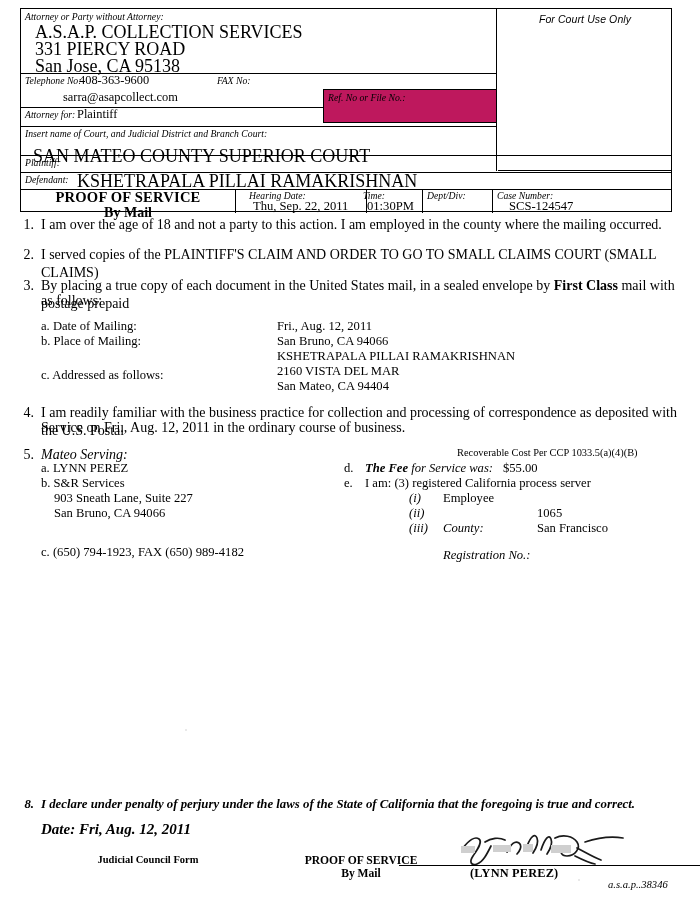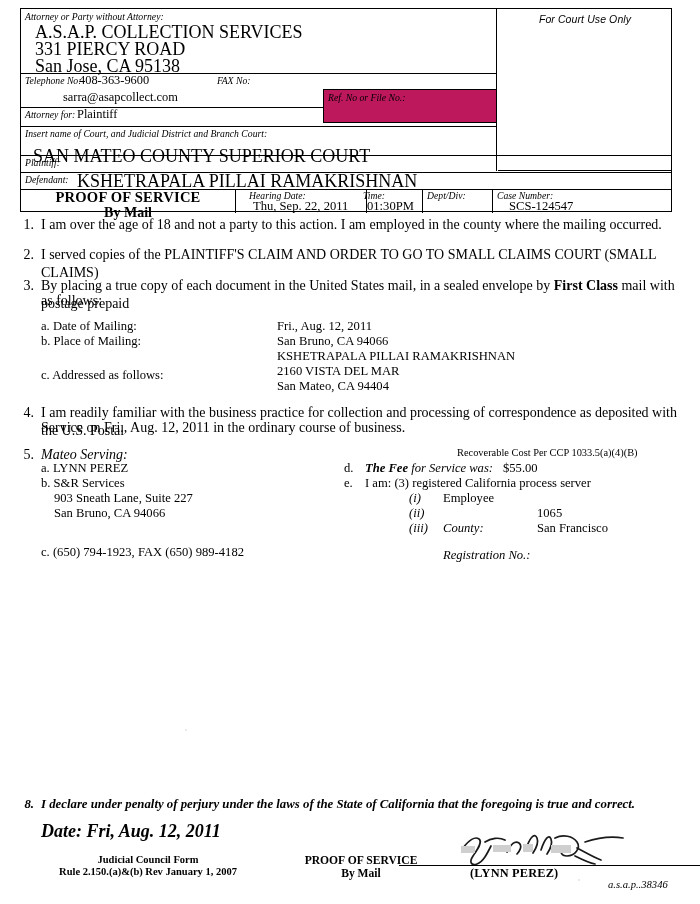--- a/index.html
+++ b/index.html
@@ -330,21 +330,21 @@
   <div class="sub" style="left:537px; top:521px;">San Francisco</div>
 
   <div class="speck" style="left:185px; top:729px; width:2px; height:2px;"></div>
   <div class="speck" style="left:578px; top:879px; width:2px; height:2px;"></div>
 
   <div class="numitem" style="left:14px; top:797px; width:660px; font-size:12.8px;">
     <span class="num" style="font-weight:bold; font-style:italic;">8.</span>
     <span class="txt" style="font-weight:bold; font-style:italic;">I declare under penalty of perjury under the laws of the State of California that the foregoing is true and correct.</span>
   </div>
 
-  <div style="position:absolute; left:41px; top:821px; font-size:18px; font-style:italic; font-weight:bold;">Date: Fri, Aug. 12, 2011</div>
+  <div style="position:absolute; left:41px; top:821px; font-size:15px; font-style:italic; font-weight:bold;">Date: Fri, Aug. 12, 2011</div>
 
   <svg class="sig-svg" width="200" height="46" viewBox="0 0 200 46">
     <g fill="none" stroke="#1a1a1a" stroke-width="1.7" stroke-linecap="round">
       <path d="M8,22 C14,14 20,10 24,13 C28,16 22,24 18,30 C14,36 16,40 22,38 C28,36 32,28 36,20"></path>
       <path d="M30,16 C36,12 44,11 50,14"></path>
       <path d="M52,26 C56,18 60,14 64,17 C68,20 64,26 62,28"></path>
       <path d="M72,20 C76,10 80,7 82,12 C84,17 80,24 78,27"></path>
       <path d="M86,24 C90,12 94,8 96,13 C98,18 94,25 92,28"></path>
       <path d="M100,12 C108,8 118,10 122,16 C126,22 120,30 112,30 C106,30 104,25 108,21"></path>
       <path d="M122,22 C130,26 138,31 146,34"></path>
@@ -358,21 +358,20 @@
       <rect x="96" y="19" width="20" height="8"></rect>
     </g>
   </svg>
 
   <div class="sigline"></div>
   <div class="signame">(LYNN  PEREZ)</div>
   <div class="asapnum">a.s.a.p..38346</div>
 
   <div class="jc-block">
     <div>Judicial Council Form</div>
-    <div>Rule 2.150.(a)&amp;(b) Rev January 1, 2007</div>
   </div>
 
   <div class="pos-block">
     <div>PROOF OF SERVICE</div>
     <div>By Mail</div>
   </div>
 
 </div>
 
 </body></html>

